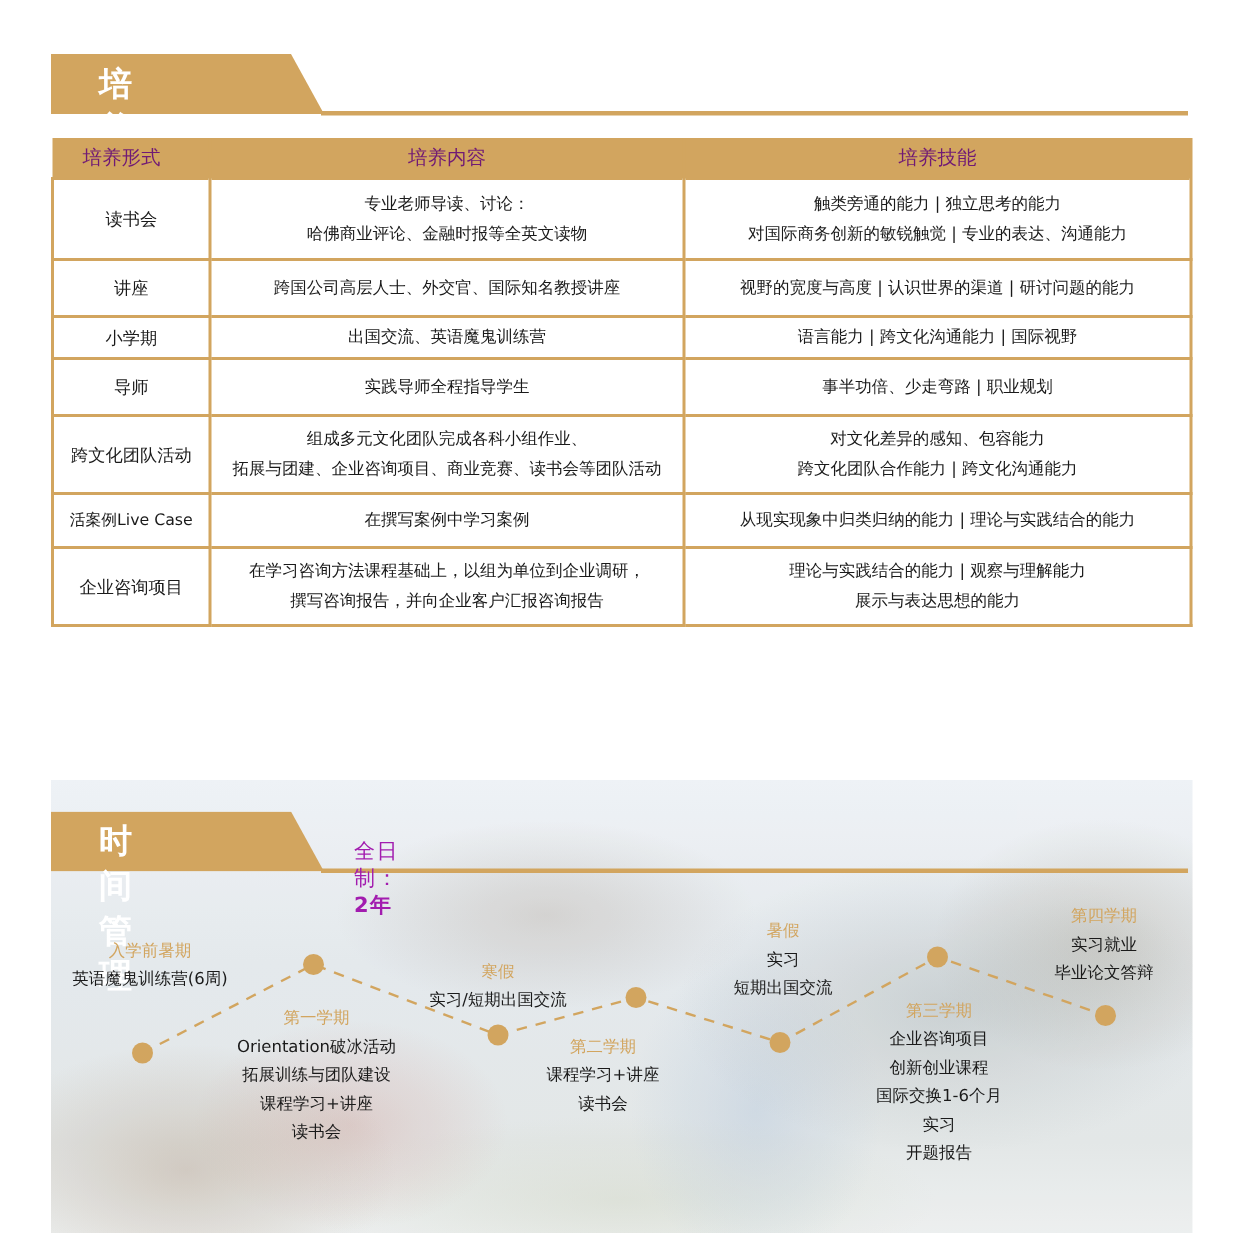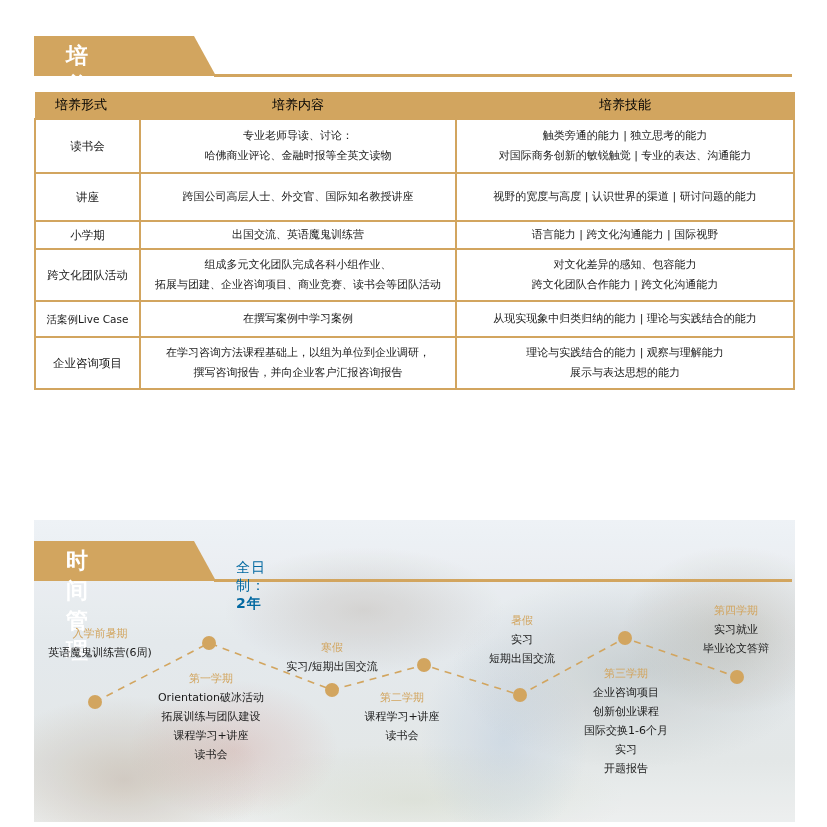--- a/index.html
+++ b/index.html
@@ -11,31 +11,31 @@
   .sec-tab {
     position: absolute; left: 0; top: 0; height: 40px; width: 182px;
     background: #d2a55f;
     clip-path: polygon(0 0, 160px 0, 182px 40px, 0 40px);
   }
   .sec-title {
     position: absolute; left: 32px; top: 5px;
     font-size: 22px; font-weight: bold; color: #ffffff; letter-spacing: 1px;
   }
   .sec-line { position: absolute; left: 180px; top: 38px; height: 3px; width: 578px; background: #d2a55f; }
-  .sec-sub { position: absolute; left: 202px; top: 18px; font-size: 14px; color: #0369a1; letter-spacing: 1px; }
+  .sec-sub { position: absolute; left: 202px; top: 18px; font-size: 14px; color: #a21caf; letter-spacing: 1px; }
   .sec-sub b { font-weight: bold; }
 
   
   .tbl {
     position: absolute; left: 34px; top: 92px; width: 759px;
     border-collapse: collapse; table-layout: fixed;
     font-size: 11px; color: #1a1a1a;
   }
   .tbl th {
-    background: #d2a55f; color: #000000; font-weight: normal; font-size: 13px;
+    background: #d2a55f; color: #701a75; font-weight: normal; font-size: 13px;
     height: 27px; border-right: 2px solid #d2a55f; margin-top: 40px;
   }
   .tbl th.c1 { text-align: left; padding-left: 20px; }
   .tbl td {
     border: 2px solid #d2a55f; text-align: center; vertical-align: middle;
     line-height: 20px; padding: 3px 4px;
   }
   .tbl td.c1 { font-size: 11.5px; }
   .tbl td div { white-space: nowrap; }
 
@@ -85,36 +85,45 @@
       <td class="c1">读书会</td>
       <td>
           <div>专业老师导读、讨论：</div>
           <div>哈佛商业评论、金融时报等全英文读物</div>
         </td>
       <td>
           <div>触类旁通的能力 | 独立思考的能力</div>
           <div>对国际商务创新的敏锐触觉 | 专业的表达、沟通能力</div>
         </td>
     </tr>
-    <tr style="height:48px;">
+    <tr style="height:38px;">
       <td class="c1">讲座</td>
       <td>
           <div>跨国公司高层人士、外交官、国际知名教授讲座</div>
         </td>
       <td>
           <div>视野的宽度与高度 | 认识世界的渠道 | 研讨问题的能力</div>
         </td>
     </tr>
     <tr style="height:20px;">
       <td class="c1">小学期</td>
       <td>
           <div>出国交流、英语魔鬼训练营</div>
         </td>
       <td>
           <div>语言能力 | 跨文化沟通能力 | 国际视野</div>
+        </td>
+    </tr>
+    <tr style="height:38px;">
+      <td class="c1">导师</td>
+      <td>
+          <div>实践导师全程指导学生</div>
+        </td>
+      <td>
+          <div>事半功倍、少走弯路 | 职业规划</div>
         </td>
     </tr>
     <tr style="height:52px;">
       <td class="c1">跨文化团队活动</td>
       <td>
           <div>组成多元文化团队完成各科小组作业、</div>
           <div>拓展与团建、企业咨询项目、商业竞赛、读书会等团队活动</div>
         </td>
       <td>
           <div>对文化差异的感知、包容能力</div>

